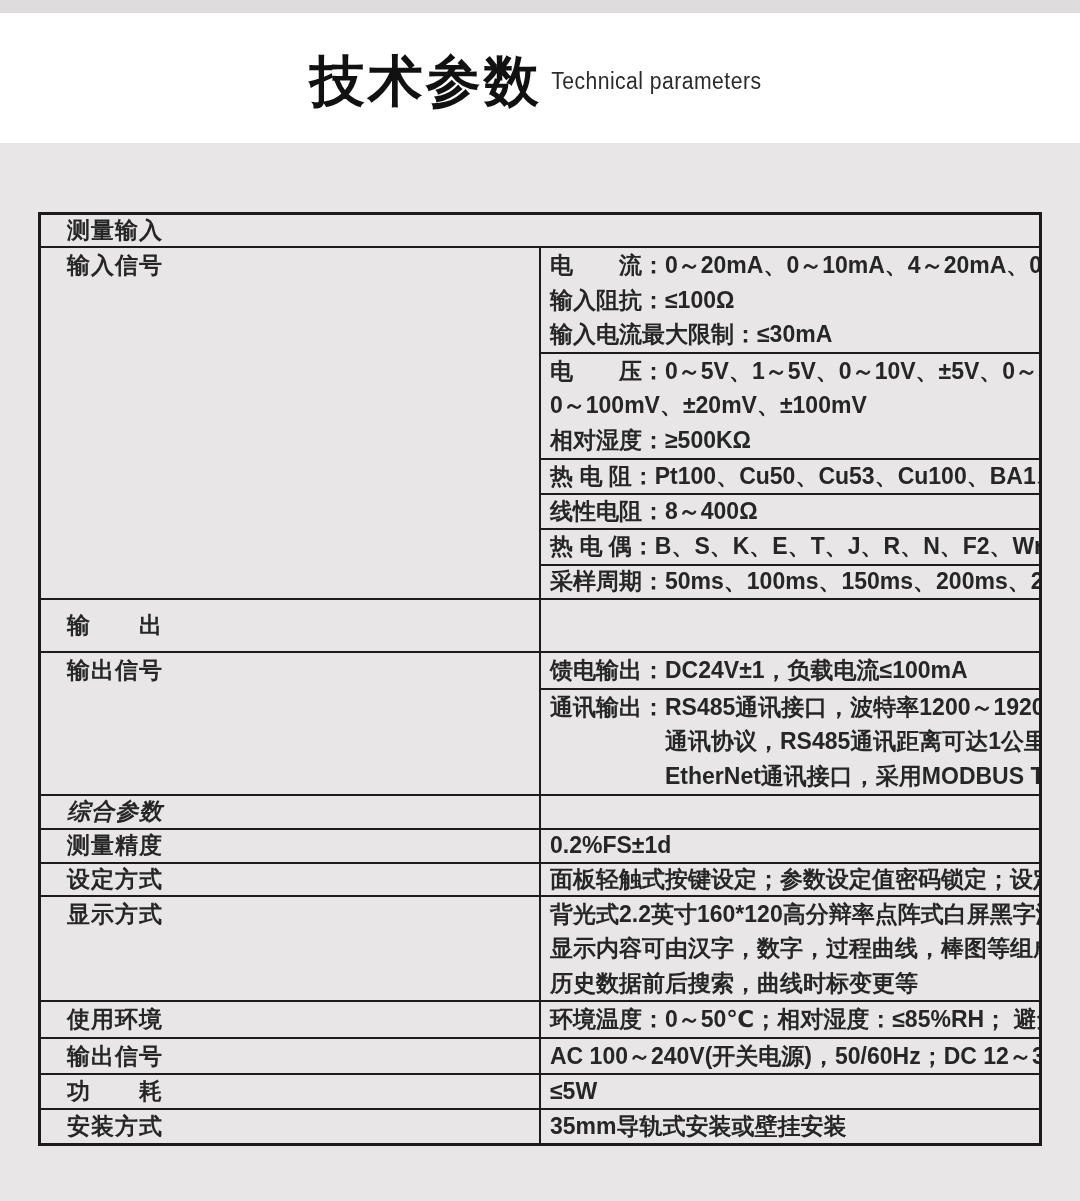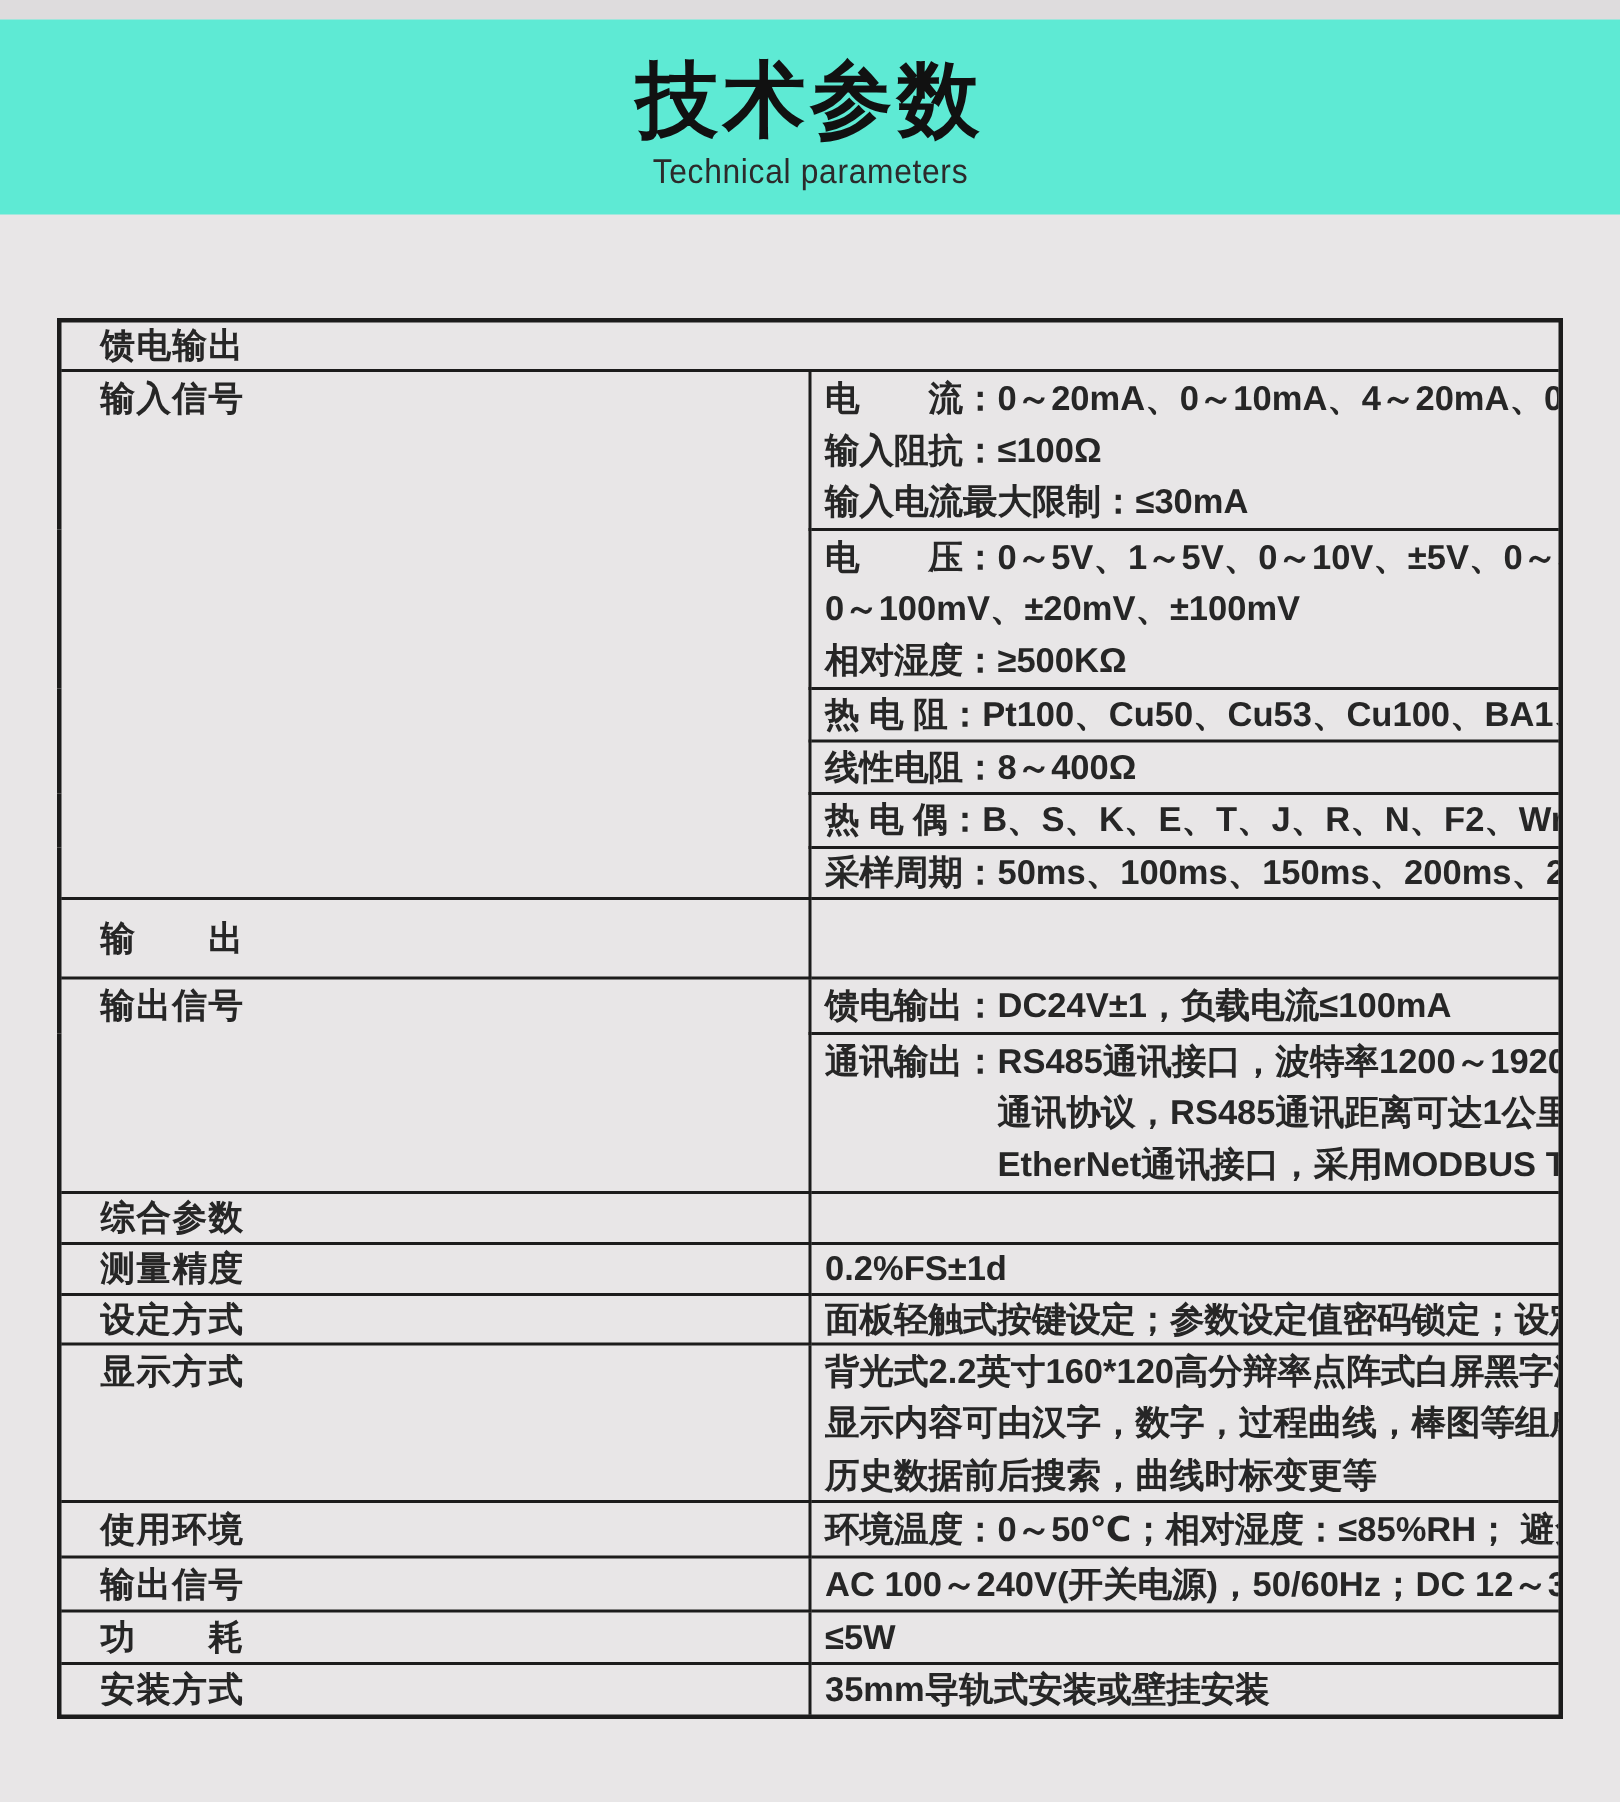--- a/index.html
+++ b/index.html
@@ -8,22 +8,22 @@
     overflow: hidden;
     font-family: "Liberation Sans", "DejaVu Sans", sans-serif;
     background: #e8e6e7;
   }
   .top-strip {
     width: 1080px; height: 13px;
     background: #dedcdd;
   }
   .header-band {
     width: 1080px; height: 130px;
-    background: #5eead4;
-    display: flex; flex-direction: column;
+    background: #ffffff;
+    display: flex; 
     align-items: center; justify-content: center;
     padding-top: 6px;
   }
   .page-title {
     font-size: 55px;
     font-weight: 900;
     color: #111111;
     letter-spacing: 3px;
     line-height: 66px;
   }
@@ -67,21 +67,21 @@
   tr.r1  { height: 32px; }
   tr.r2  { height: 102px; }
   tr.r3  { height: 106px; }
   tr.r4  { height: 35px; }
   tr.r5  { height: 35px; }
   tr.r6  { height: 36px; }
   tr.r7  { height: 34px; }
   tr.r8  { height: 53px; }
   tr.r9  { height: 37px; }
   tr.r10 { height: 105px; }
-  tr.r11 { height: 34px; }
+  tr.r11 { height: 34px; font-style: italic; }
   tr.r12 { height: 34px; }
   tr.r13 { height: 33px; }
   tr.r14 { height: 104px; }
   tr.r15 { height: 37px; }
   tr.r16 { height: 36px; }
   tr.r17 { height: 35px; }
   tr.r18 { height: 35px; }
 </style>
 </head>
 <body>
@@ -91,21 +91,21 @@
 <div class="header-band">
   <div class="page-title">技术参数</div>
   <div class="page-subtitle">Technical parameters</div>
 </div>
 
 <div class="content">
   <table class="spec-table">
 
     <tbody>
         <tr class="r1">
-      <td class="label-cell" colspan="2">馈电输出</td>
+      <td class="label-cell" colspan="2">测量输入</td>
     </tr>
 
     <tr class="r2">
       <td class="label-cell vtop" rowspan="6">
         <div class="label-line">输入信号</div>
       </td>
       <td class="content-cell vtop">
         <div class="line">电　　流：0～20mA、0～10mA、4～20mA、0～10mA开方、4～20mA开方</div>
         <div class="line">输入阻抗：≤100Ω</div>
         <div class="line">输入电流最大限制：≤30mA</div>

